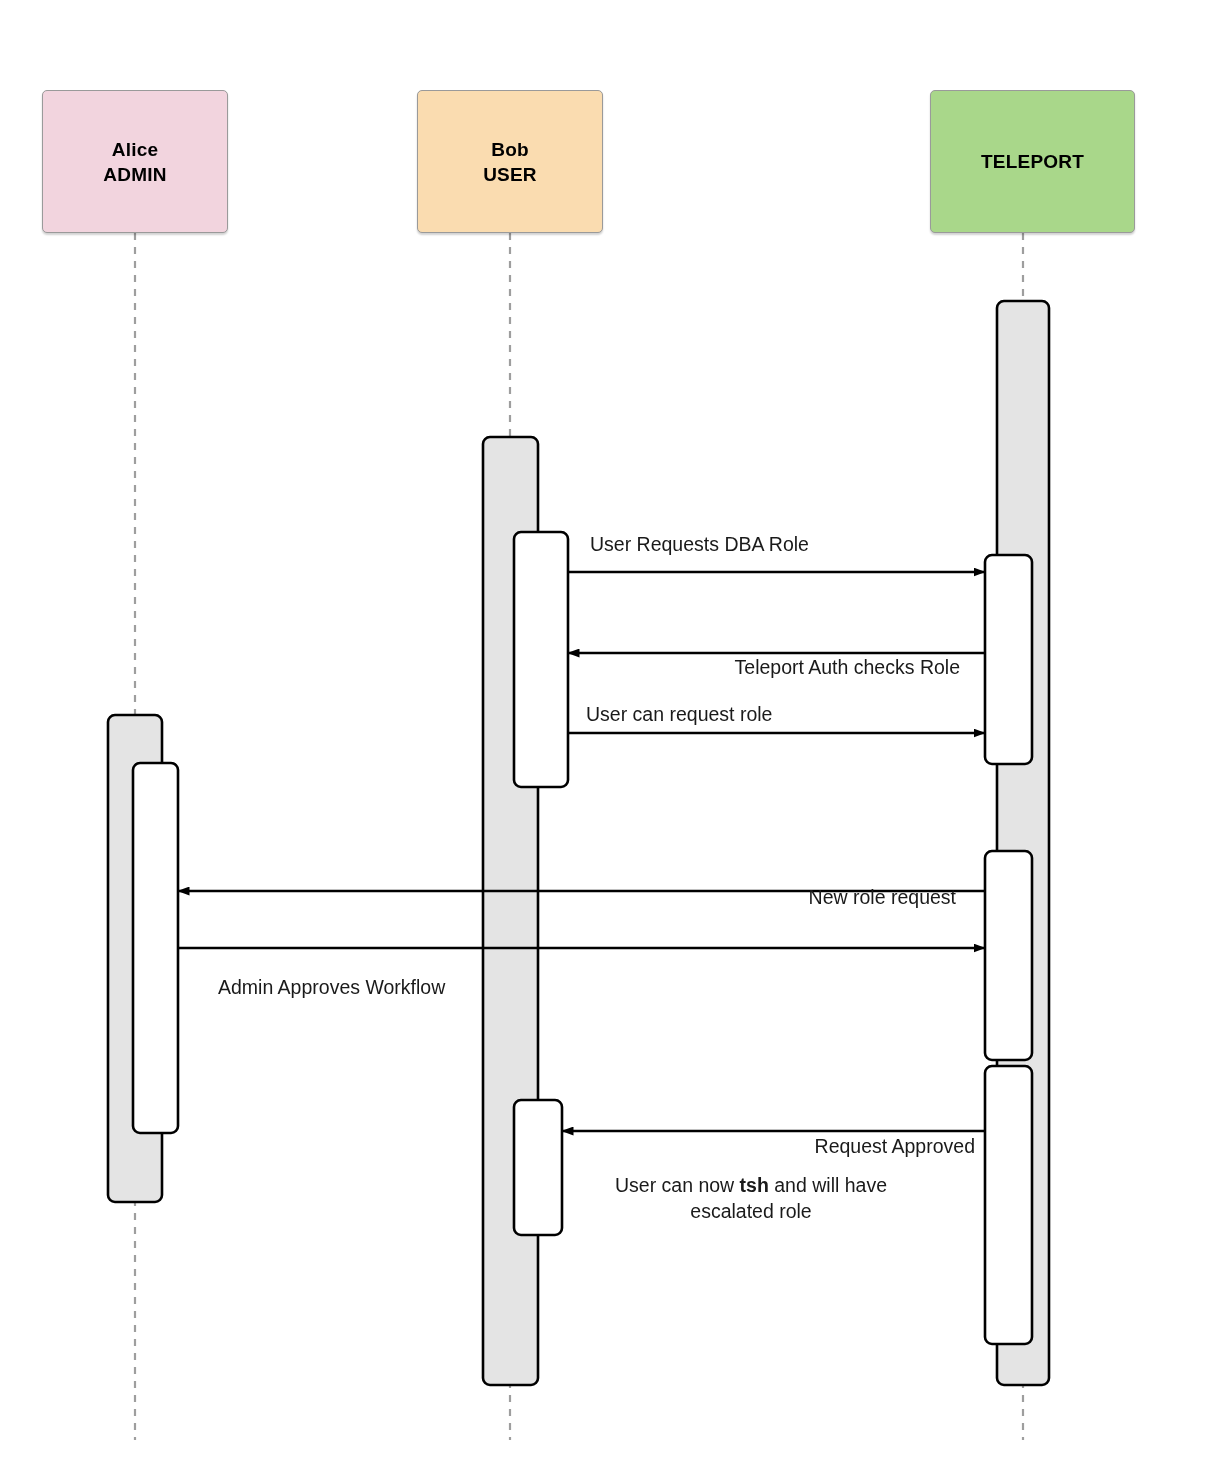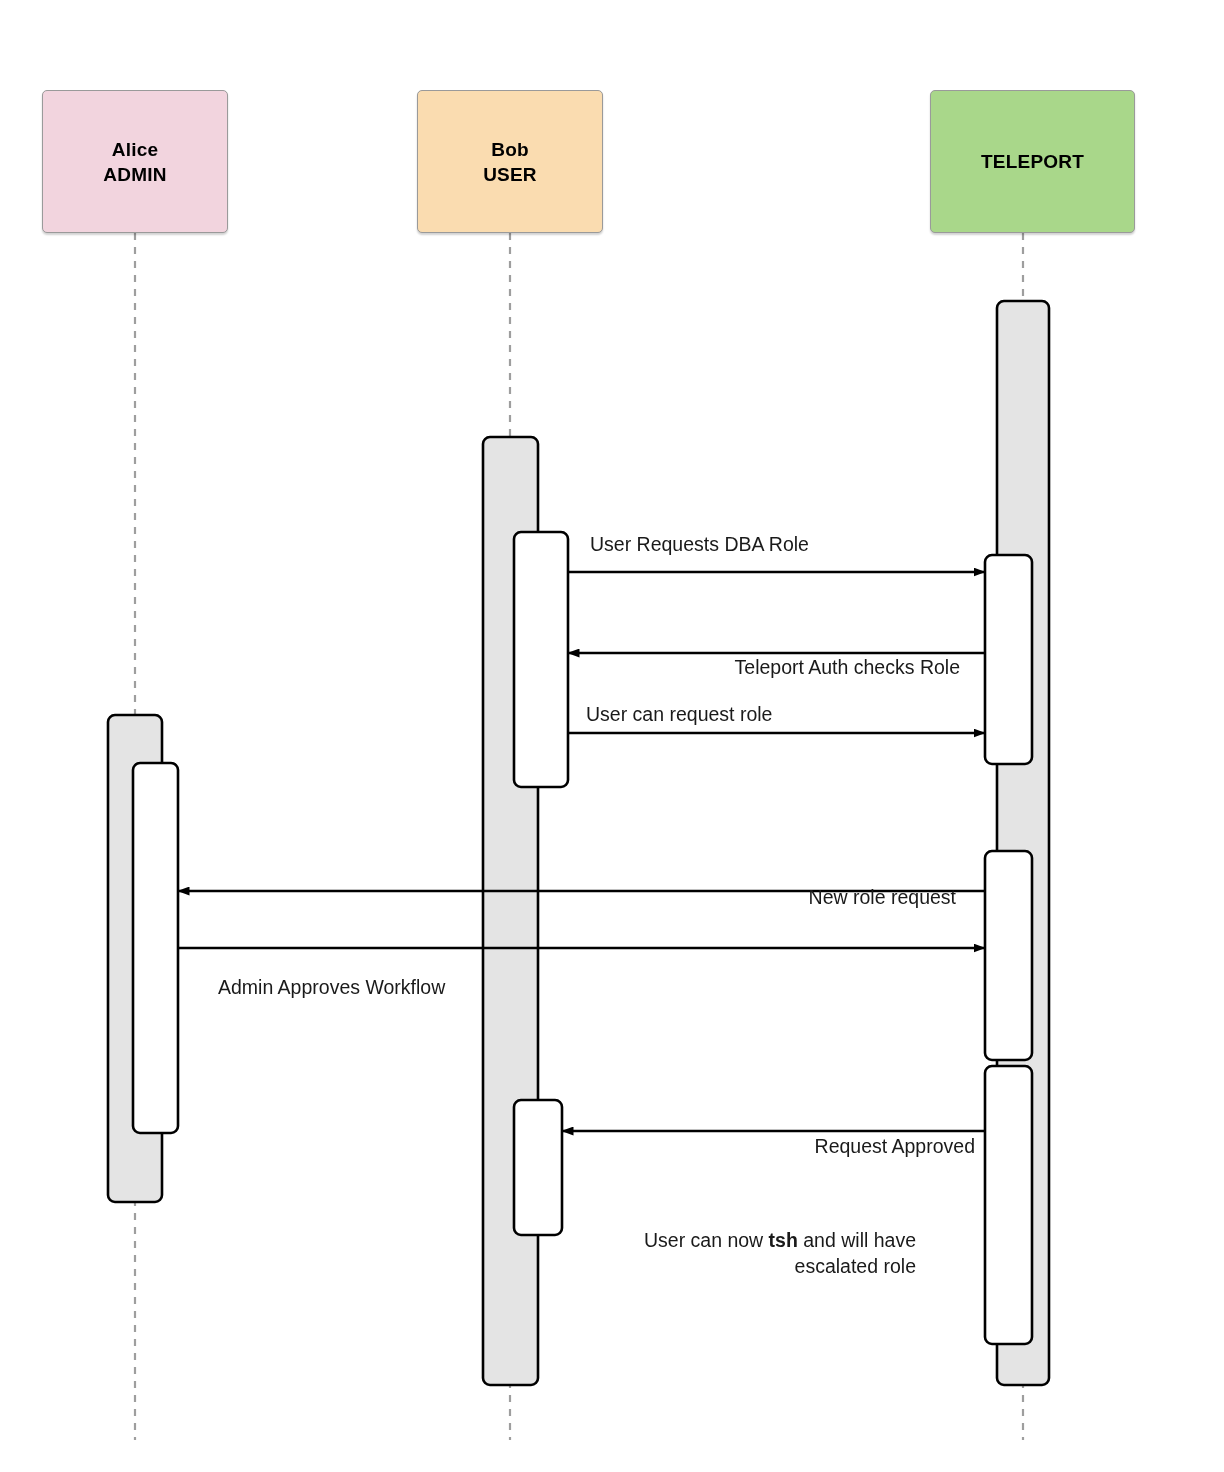--- a/index.html
+++ b/index.html
@@ -47,21 +47,21 @@
     letter-spacing: 0.2px;
   }
   
   .msg-label {
     position: absolute;
     font-size: 19.5px;
     color: #1a1a1a;
     line-height: 26px;
     white-space: pre-line;
   }
-  .msg-label.align-left  { text-align: right; }
+  .msg-label.align-left  { text-align: center; }
   .msg-label.align-right { text-align: right; margin-top: 44px; }
   .msg-label b { font-weight: bold; }
 </style>
 </head>
 <body>
 
 <div id="canvas">
 
   <svg class="svg-layer" id="svg-layer" viewBox="0 0 1224 1472" xmlns="http://www.w3.org/2000/svg">
     <defs>
@@ -109,17 +109,17 @@
       </div>
     </div>
 
   <div id="labels-layer">
       <div class="msg-label align-left" style="left: 590px; top: 531px;">User Requests DBA Role</div>
       <div class="msg-label align-right" style="left: 560px; top: 610px; width: 400px;">Teleport Auth checks Role</div>
       <div class="msg-label align-left" style="left: 586px; top: 701px;">User can request role</div>
       <div class="msg-label align-right" style="left: 556px; top: 840px; width: 400px;">New role request</div>
       <div class="msg-label align-left" style="left: 198px; top: 974px; margin-left: 20px;">Admin Approves Workflow</div>
       <div class="msg-label align-right" style="left: 575px; top: 1089px; width: 400px;">Request Approved</div>
-      <div class="msg-label align-left" style="left: 586px; top: 1227px; width: 330px;"><span>User can now </span><b>tsh</b><span> and will have
+      <div class="msg-label align-left" style="left: 586px; top: 1172px; width: 330px;"><span>User can now </span><b>tsh</b><span> and will have
 escalated role</span></div>
     </div>
 
 </div>
 
 </body></html>

